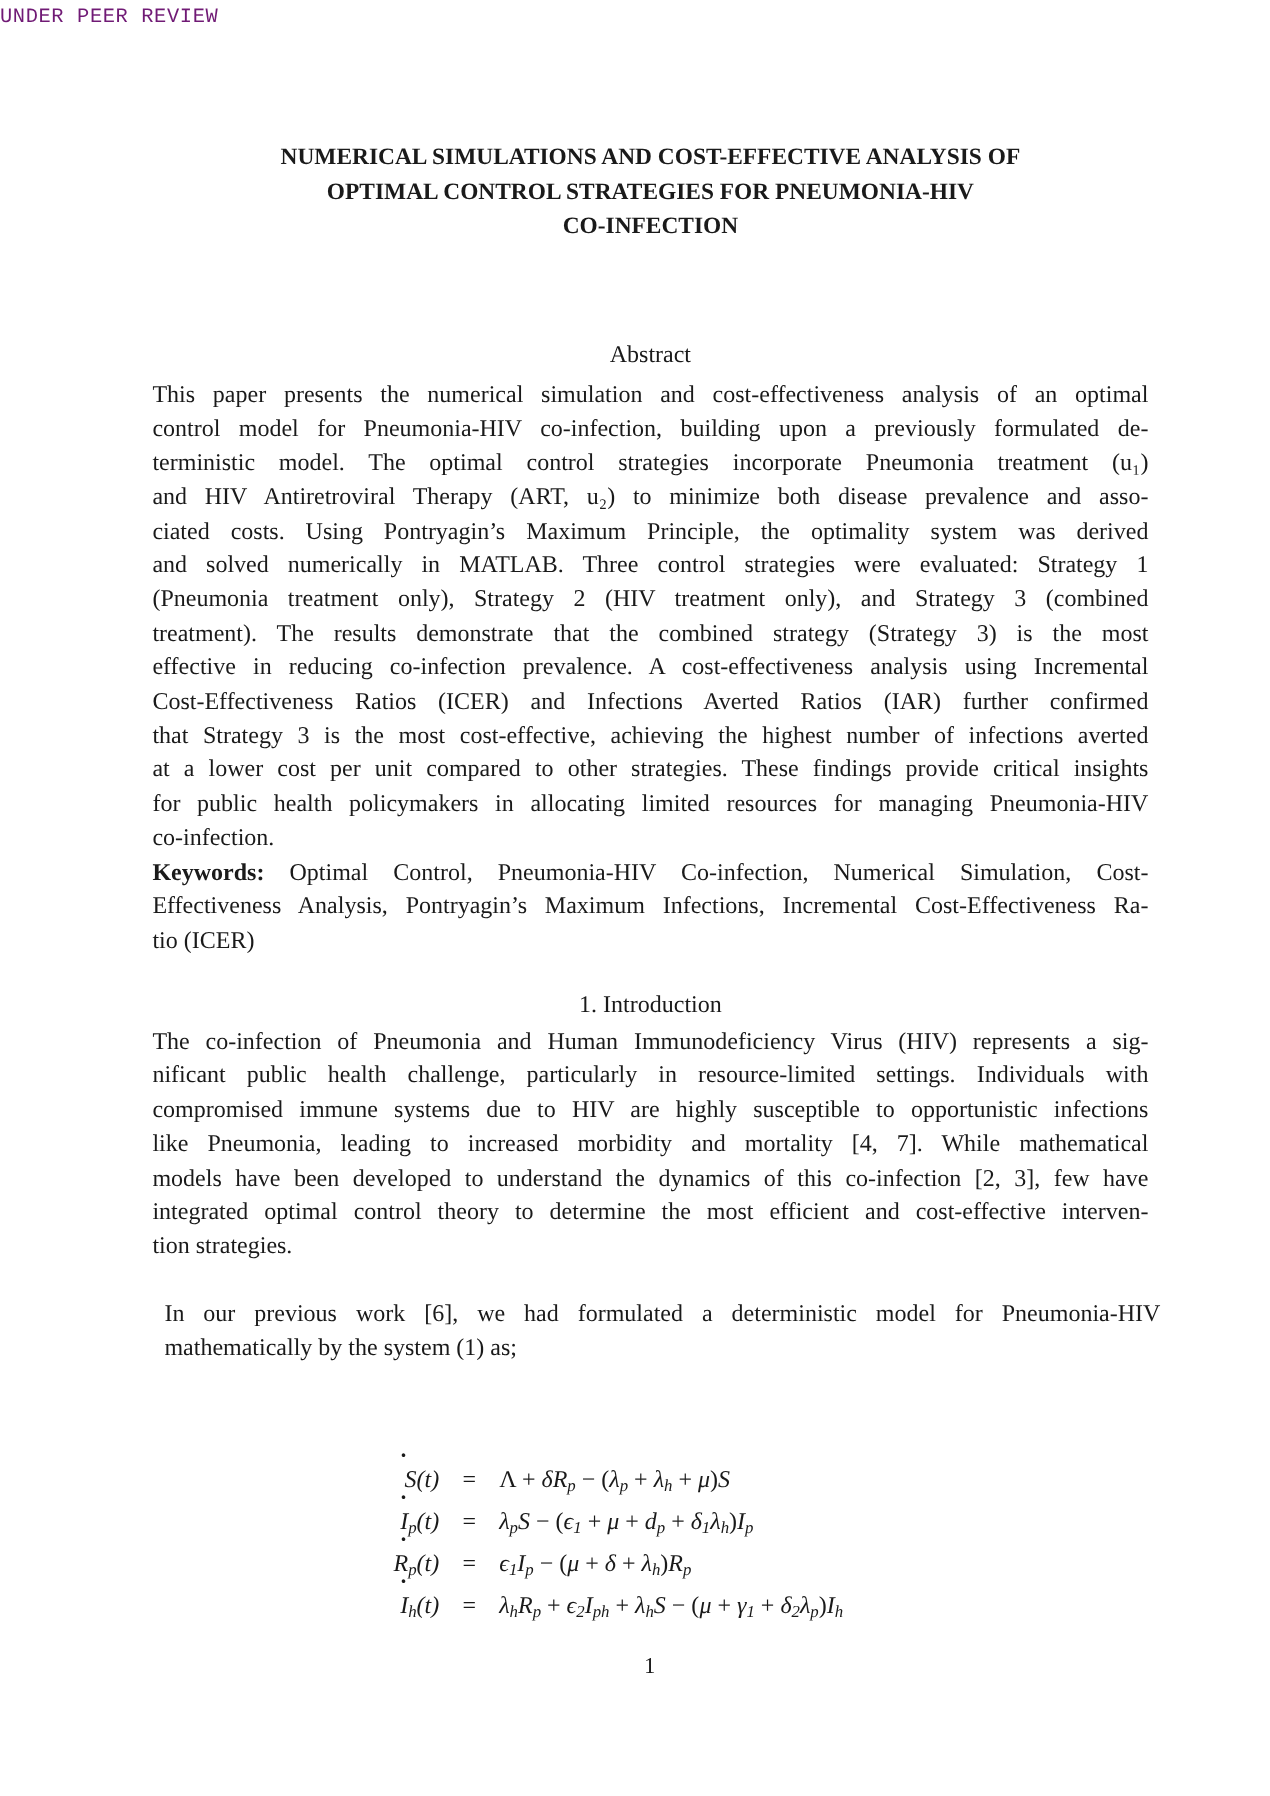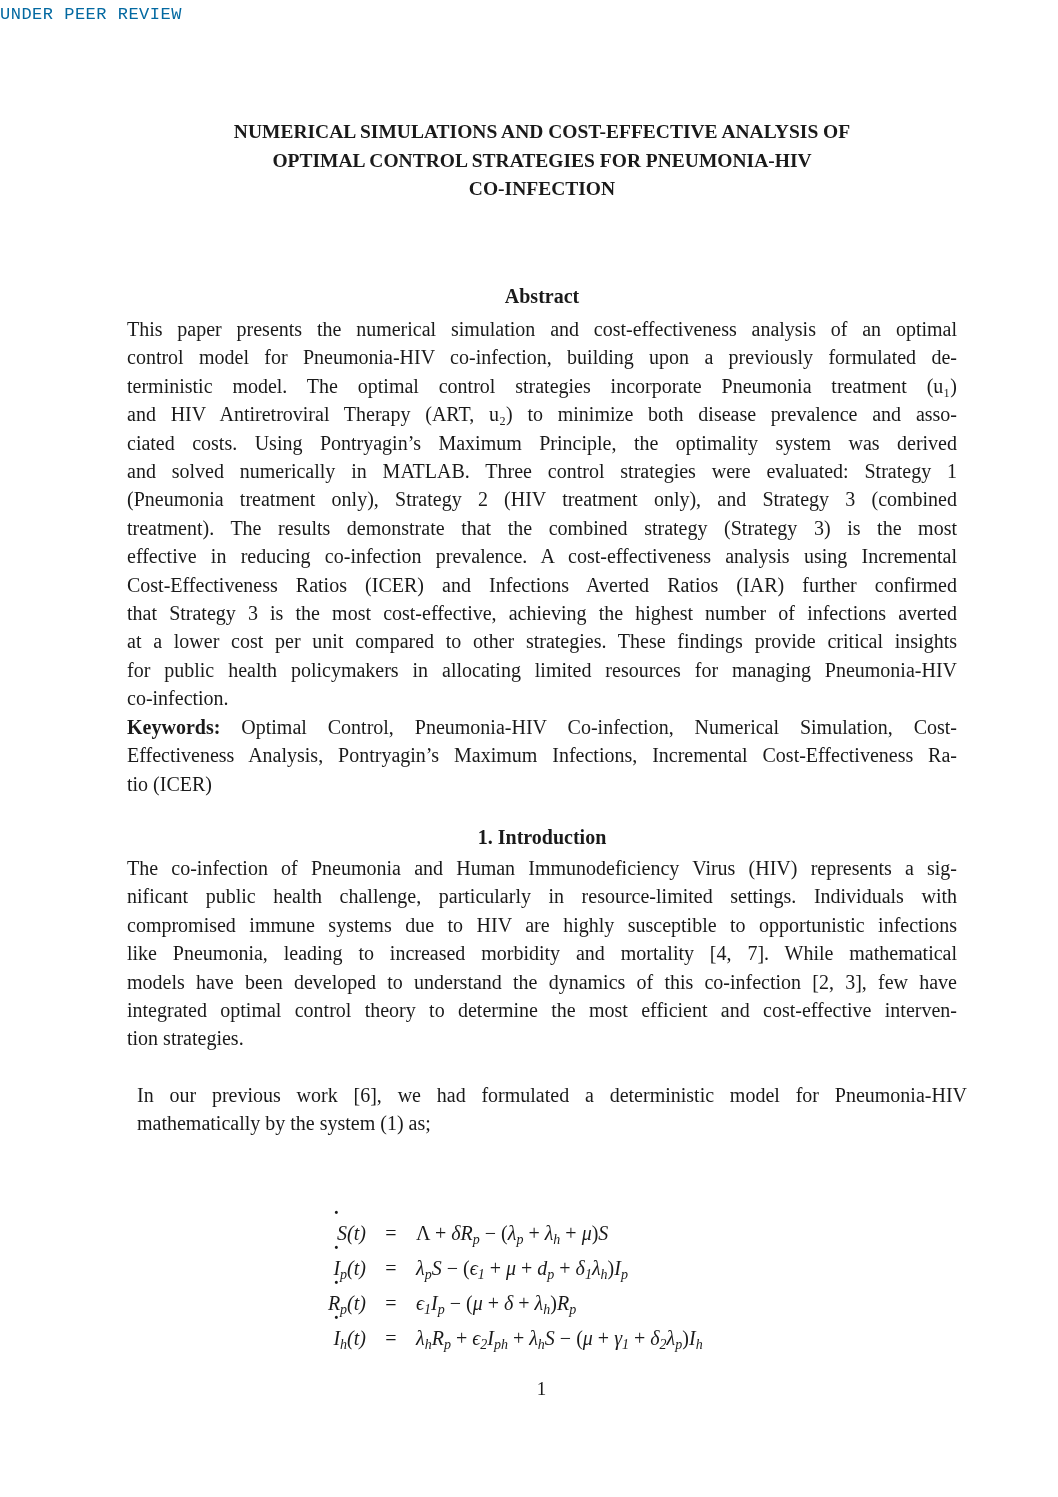--- a/index.html
+++ b/index.html
@@ -4,30 +4,30 @@
 <style>
   html, body { margin: 0; padding: 0; background: #ffffff; }
   body {
     width: 1058px; height: 1497px; position: relative; overflow: hidden;
     color: #1a1a1a;
     font-family: "DejaVu Serif", "Liberation Serif", serif;
   }
   .watermark {
     position: absolute; left: 0; top: 5px;
     font-family: "Liberation Mono", "DejaVu Sans Mono", monospace;
-    font-size: 17px; letter-spacing: 0.5px; color: #0369a1; text-align: center;
+    font-size: 17px; letter-spacing: 0.5px; color: #701a75; text-align: center;
   }
   .title {
     position: absolute; left: 127px; width: 830px; top: 118px;
     text-align: center; font-family: "Liberation Serif", serif;
     font-weight: bold; font-size: 19.5px; line-height: 28.5px;
   }
   .section-head {
     position: absolute; left: 127px; width: 830px; text-align: center;
-    font-family: "Liberation Serif", serif; font-weight: bold; font-size: 20px;
+    font-family: "Liberation Serif", serif; font-weight: normal; font-size: 20px;
   }
   .para {
     position: absolute; left: 127px; width: 830px;
     font-family: "Liberation Serif", serif; font-size: 20px;
     line-height: 28.4px; text-align: justify; hyphens: manual;
   }
   .para .line { display: block; text-align: justify; text-align-last: justify; white-space: nowrap; }
   .para .line.last { text-align-last: left; }
   .kw-label { font-weight: bold; }
   sub { font-size: 0.7em; vertical-align: -0.25em; line-height: 0; }

